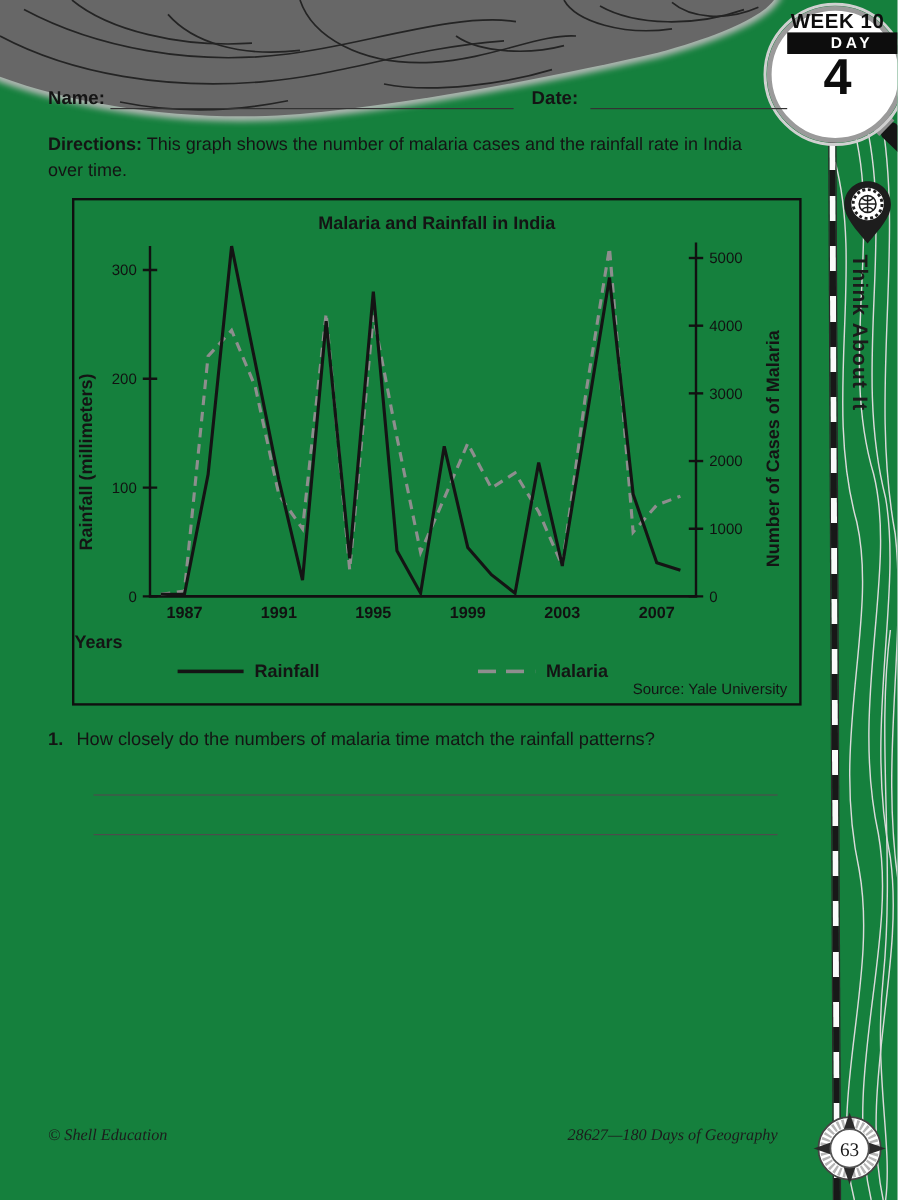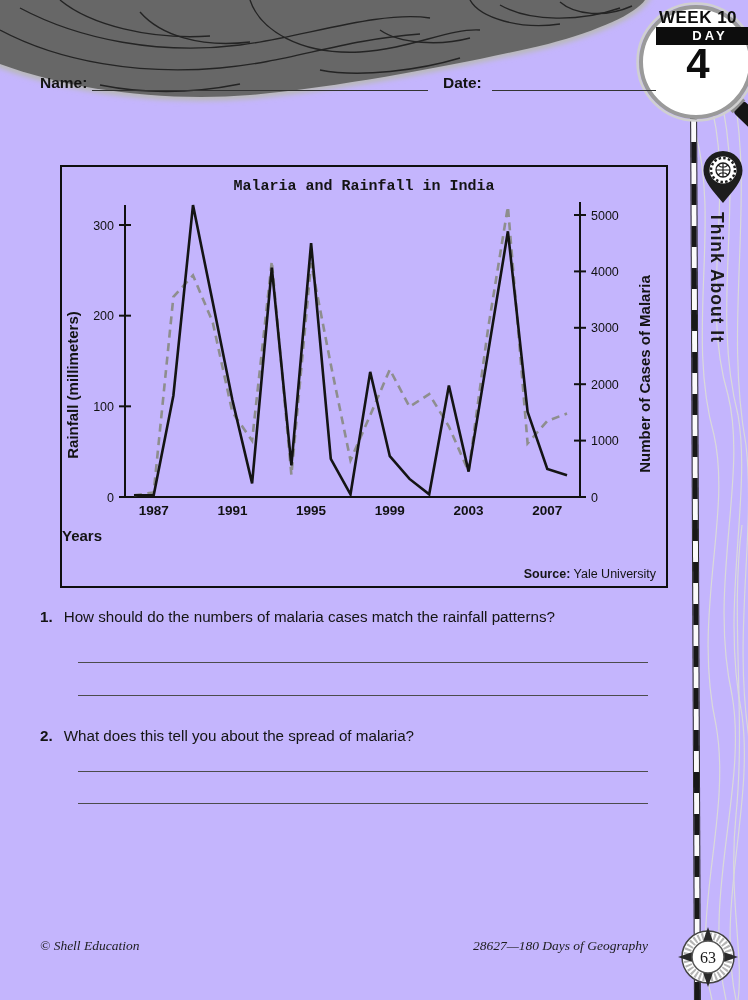--- a/index.html
+++ b/index.html
@@ -1,16 +1,16 @@
 <!DOCTYPE html>
 <html><head>
 <meta charset="utf-8">
 <style>
   html,body{margin:0;padding:0;background:#e8e8e8;}
-  .page{position:relative;width:748px;height:1000px;background:#c4b5fd;overflow:hidden;
+  .page{position:relative;width:748px;height:1000px;background:#15803d;overflow:hidden;
         font-family:"Liberation Sans",sans-serif;color:#141414;margin:0 auto;}
   svg{display:block;}
   .abs{position:absolute;}
 
   
   .banner{left:0;top:0;}
   .badge-week{position:absolute;left:648px;top:8px;width:100px;text-align:center;
               font-weight:bold;font-size:17px;letter-spacing:.5px;color:#0d0d0d;}
   .badge-daybar{position:absolute;left:656px;top:27px;width:84px;background:#0d0d0d;color:#fff;
               text-align:center;font-weight:bold;font-size:13px;letter-spacing:3px;padding:1px 12px 2px;}
@@ -28,36 +28,36 @@
   
   .fieldlabel{font-weight:bold;font-size:15.5px;}
   .fill-line{border-top:1.5px solid #333;height:0;}
 
   .directions{left:40px;top:110px;width:604px;font-size:15px;line-height:1.45;}
   .directions b{font-weight:bold;}
 
   
   .chartbox{left:60px;top:165px;width:604px;height:419px;border:2px solid #0f0f0f;}
   .chart-title{position:absolute;left:0;top:11px;width:100%;text-align:center;
-               font-weight:bold;font-size:15px;font-family:Liberation Mono, monospace;}
+               font-weight:bold;font-size:15px;}
   #plot{position:absolute;left:0;top:0;font-family:"Liberation Sans",sans-serif;}
   .ylab{position:absolute;width:320px;height:20px;text-align:center;font-weight:bold;
         font-size:15px;white-space:nowrap;transform:rotate(-90deg);}
   .ylab-left{left:-148px;top:208px;}
   .ylab-right{left:424px;top:197px;}
   .xlab{position:absolute;left:0;top:360px;width:580px;
         font-weight:bold;font-size:15px;}
   .legend{position:absolute;left:0;top:384px;width:100%;height:20px;}
   .legend-item{position:absolute;display:flex;align-items:center;gap:9px;}
   .legend-item .lab{font-weight:bold;font-size:15px;}
   .sample{width:55px;height:3px;}
   .sample-solid{background:#141414;}
   .sample-dashed{width:48px;background:repeating-linear-gradient(90deg,#8e8e8e 0 15px,transparent 15px 24px);}
   .source{position:absolute;right:10px;bottom:5px;font-size:12.5px;}
-  .source b{font-weight:bold;}
+  .source b{font-weight:normal;}
 
   
   .question{position:absolute;left:40px;width:616px;font-size:15.2px;}
   .qnum{font-weight:bold;margin-right:11px;}
   .blank{position:absolute;left:38px;width:570px;border-top:1.4px solid #4c4c4c;height:0;}
 
   .footer{font-style:italic;font-size:13.5px;font-family:"Liberation Serif",serif;color:#1c1c1c;text-align:center;}
 </style>
 </head>
 <body>
@@ -122,20 +122,23 @@
     <path d="M14,20 H28 M21,13 V27 M16,15 C19,18 23,18 26,15 M16,25 C19,22 23,22 26,25" stroke="#1d1d1d" stroke-width="1.2" fill="none"></path>
   </svg>
 
   <div class="abs think">Think About It</div>
 
   <div class="abs fieldlabel" style="left:40px;top:74px;">Name:</div>
   <div class="abs fill-line" style="left:92px;top:90px;width:336px;"></div>
   <div class="abs fieldlabel" style="left:443px;top:74px;">Date:</div>
   <div class="abs fill-line" style="left:492px;top:90px;width:164px;"></div>
 
+  <div class="abs directions">
+    <b>Directions:</b><span> This graph shows the number of malaria cases and the rainfall rate in India over time.</span>
+  </div>
 
   <div class="abs chartbox">
     <div class="chart-title">Malaria and Rainfall in India</div>
     <svg id="plot" width="600" height="419" viewBox="0 0 600 419">
         <line x1="63" y1="38" x2="63" y2="330" stroke="#111" stroke-width="2"></line>
         <line x1="518" y1="35" x2="518" y2="330" stroke="#111" stroke-width="2"></line>
         <line x1="62" y1="330" x2="519" y2="330" stroke="#111" stroke-width="2.2"></line>
         <line x1="57" y1="330" x2="69" y2="330" stroke="#111" stroke-width="2"></line>
         <text x="52" y="334.5" text-anchor="end" font-size="12.5" fill="#111">0</text>
         <line x1="57" y1="239.33333333333331" x2="69" y2="239.33333333333331" stroke="#111" stroke-width="2"></line>
@@ -161,34 +164,39 @@
         <text x="249.12" y="348" text-anchor="middle" font-size="13.5" font-weight="bold" fill="#111">1995</text>
         <text x="327.84000000000003" y="348" text-anchor="middle" font-size="13.5" font-weight="bold" fill="#111">1999</text>
         <text x="406.56" y="348" text-anchor="middle" font-size="13.5" font-weight="bold" fill="#111">2003</text>
         <text x="485.28" y="348" text-anchor="middle" font-size="13.5" font-weight="bold" fill="#111">2007</text>
         <polyline points="72.0,328.3 91.7,325.5 111.4,129.8 131.0,108.3 150.7,155.2 170.4,245.4 190.1,273.6 209.8,94.2 229.4,308.0 249.1,95.9 268.8,197.5 288.5,293.3 308.2,248.2 327.8,202.5 347.5,239.8 367.2,227.1 386.9,259.5 406.6,304.6 426.2,160.8 445.9,39.5 465.6,276.4 485.3,253.9 505.0,246.5" fill="none" stroke="#8e8e8e" stroke-width="2.6" stroke-linejoin="miter" stroke-dasharray="8 5.5"></polyline>
         <polyline points="72.0,328.2 91.7,328.2 111.4,228.5 131.0,38.1 150.7,135.1 170.4,233.0 190.1,316.4 209.8,100.6 229.4,298.3 249.1,76.1 268.8,291.9 288.5,327.3 308.2,204.9 327.8,289.2 347.5,311.9 367.2,327.3 386.9,218.5 406.6,304.6 426.2,184.9 445.9,64.3 465.6,244.8 485.3,301.9 505.0,308.2" fill="none" stroke="#141414" stroke-width="2.6" stroke-linejoin="miter"></polyline>
       </svg>
     <div class="ylab ylab-left">Rainfall (millimeters)</div>
     <div class="ylab ylab-right">Number of Cases of Malaria</div>
     <div class="xlab">Years</div>
+    <div class="legend">
+      <div class="legend-item" style="left:86px;">
+        <div class="sample sample-solid"></div>
+        <span class="lab">Rainfall</span>
+      </div>
+      <div class="legend-item" style="left:336px;">
+        <div class="sample sample-dashed"></div>
+        <span class="lab">Malaria</span>
+      </div>
+    </div>
     <div class="source">
       <b>Source:</b><span> Yale University</span>
     </div>
   </div>
 
   <div class="abs question" style="top:608px;">
-    <span class="qnum">1.</span><span>How should do the numbers of malaria cases match the rainfall patterns?</span>
+    <span class="qnum">1.</span><span>How closely do the numbers of malaria time match the rainfall patterns?</span>
     <div class="blank" style="top:54px;"></div>
     <div class="blank" style="top:87px;"></div>
-  </div>
-  <div class="abs question" style="top:727px;">
-    <span class="qnum">2.</span><span>What does this tell you about the spread of malaria?</span>
-    <div class="blank" style="top:44px;"></div>
-    <div class="blank" style="top:76px;"></div>
   </div>
 
   <div class="abs footer" style="left:40px;top:938px;">© Shell Education</div>
   <div class="abs footer" style="right:100px;top:938px;">28627—180 Days of Geography</div>
 
   <svg class="abs" style="left:676px;top:925px;" width="64" height="64" viewBox="0 0 64 64">
     <circle cx="32" cy="32" r="26" fill="#ffffff" stroke="#444444" stroke-width="1.5"></circle>
     <circle cx="32" cy="32" r="21" fill="none" stroke="#b5b5b5" stroke-width="7" stroke-dasharray="2 2"></circle>
     <g fill="#9a9a9a">
       <path d="M45,19 L36,26 L38,28 Z"></path>

